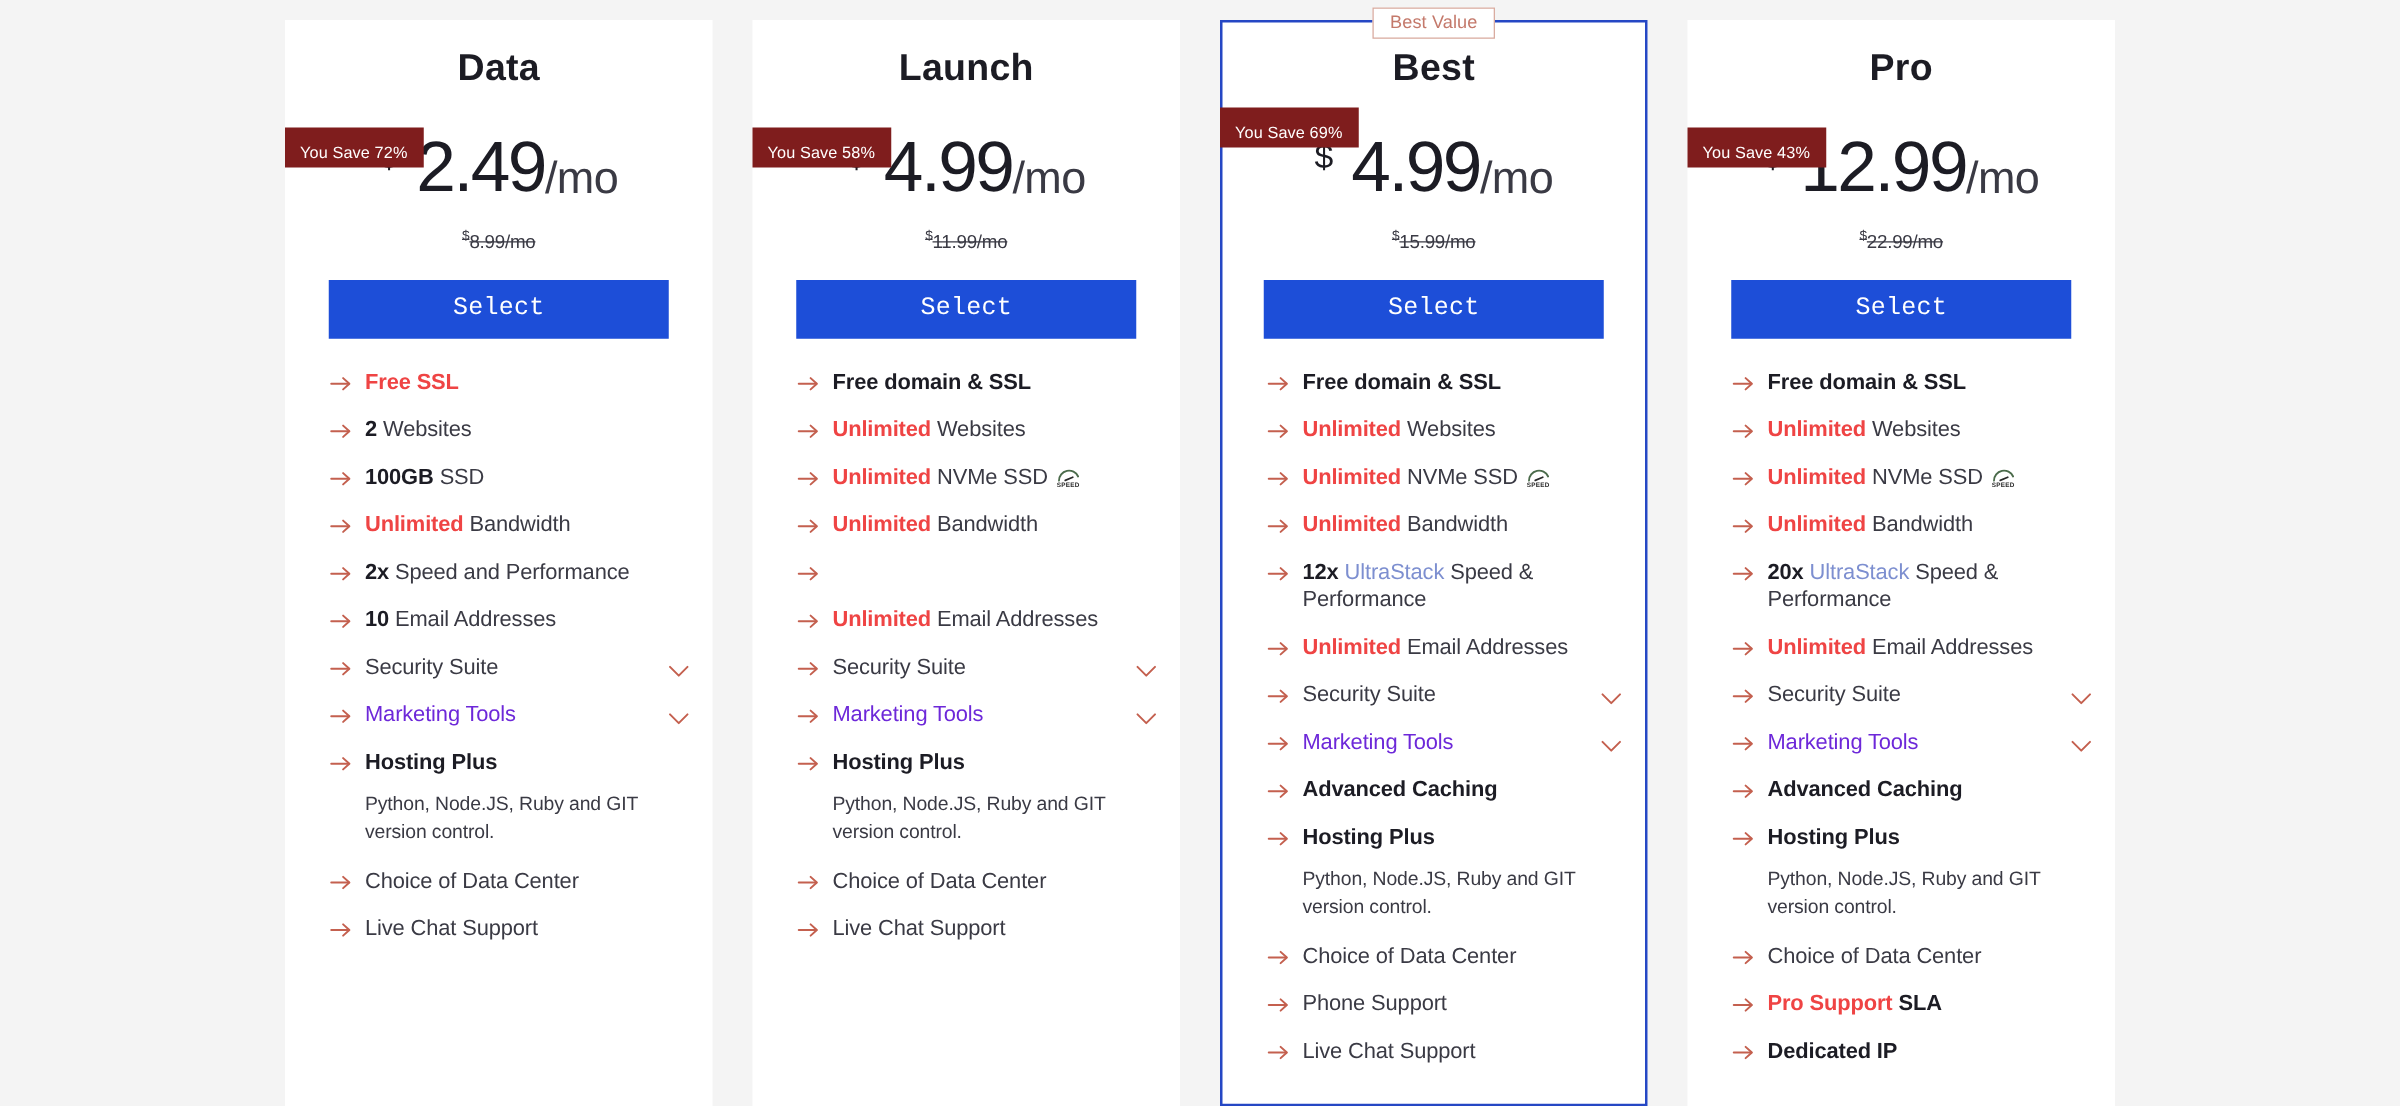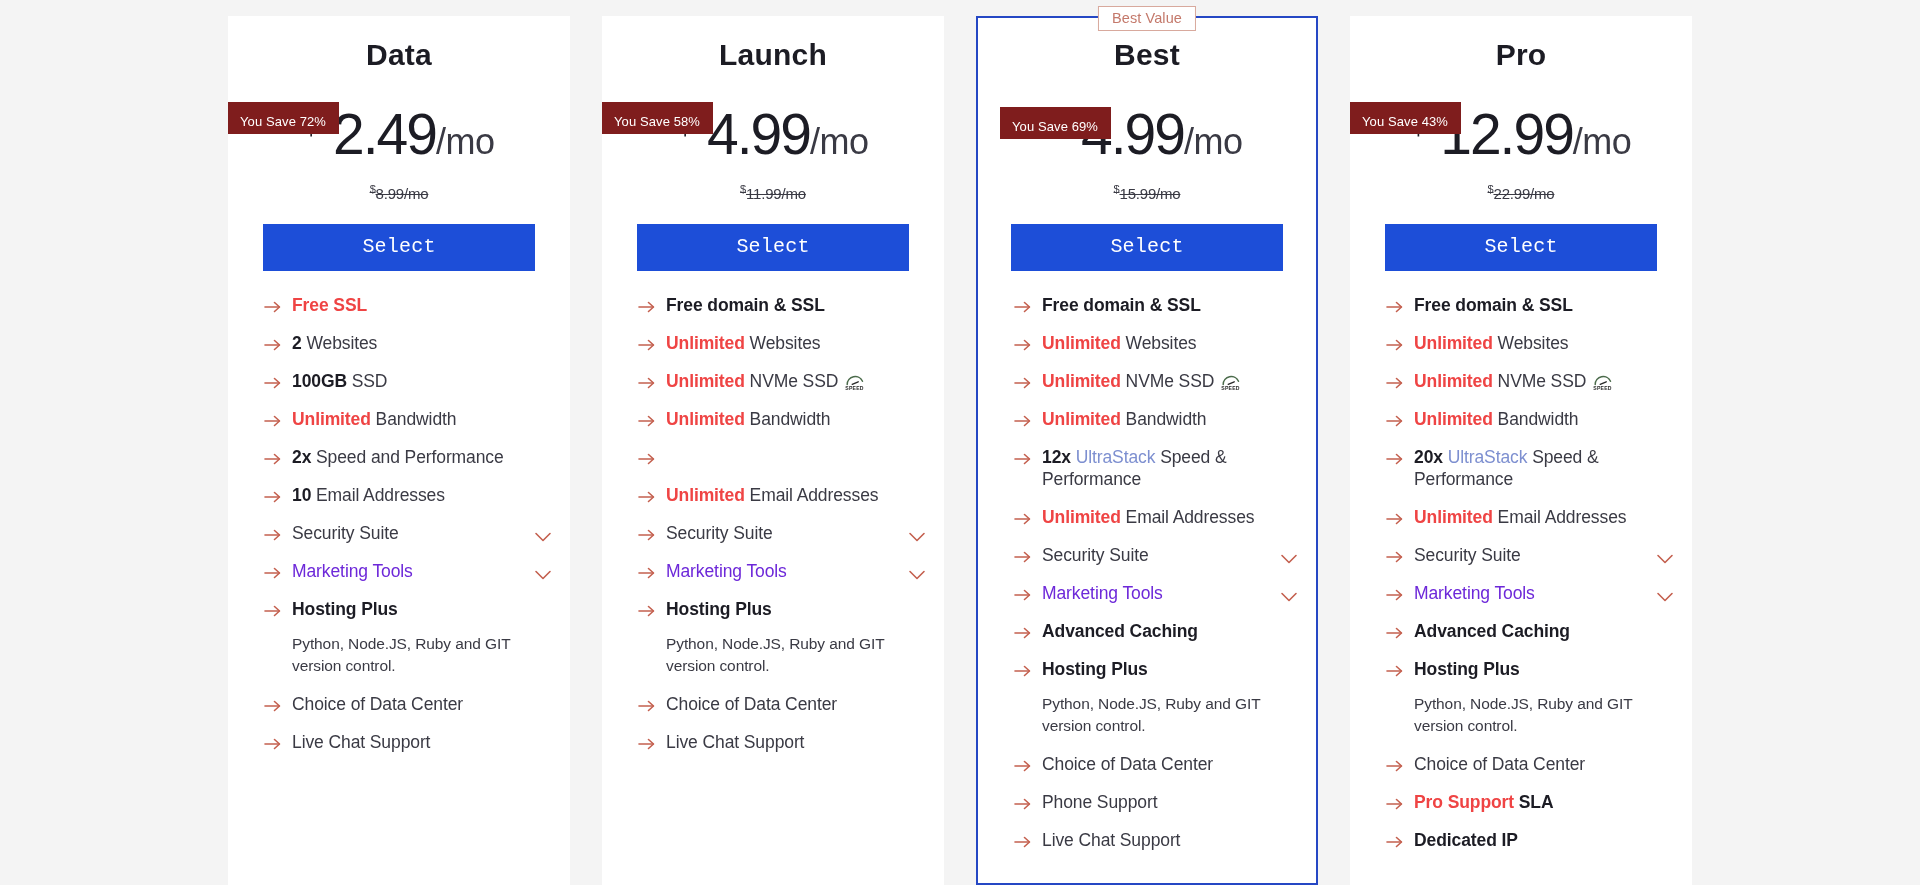--- a/index.html
+++ b/index.html
@@ -396,21 +396,21 @@
               <path d="M11.5 5.5 L16.5 10 L11.5 14.5" stroke="#c4604f" stroke-width="1.6" stroke-linecap="round" stroke-linejoin="round" fill="none"></path>
             </svg>
           </span>
           <span class="feat-text"><span>Live Chat Support</span></span>
         </li>
       </ul>
     </div>
     <div class="card featured">
       <div class="best-value">Best Value</div>
       <div class="plan-name">Best</div>
-      <div class="save-badge" style="top: 89px; margin-left: 24px;">You Save 69%</div>
+      <div class="save-badge" style="top: 68px;">You Save 69%</div>
       <div class="price-block"><div class="price-main">
           <span class="currency">$</span>
           <span class="amount">4.99</span>
           <span class="per">/mo</span>
         </div><div class="old-price"><span class="oc">$</span><span>15.99/mo</span></div></div>
       <button class="select-btn">Select</button>
       <ul class="features">
         <li class="feature">
           <span class="arrow-icon">
             <svg width="20" height="20" viewBox="0 0 20 20" fill="none">

